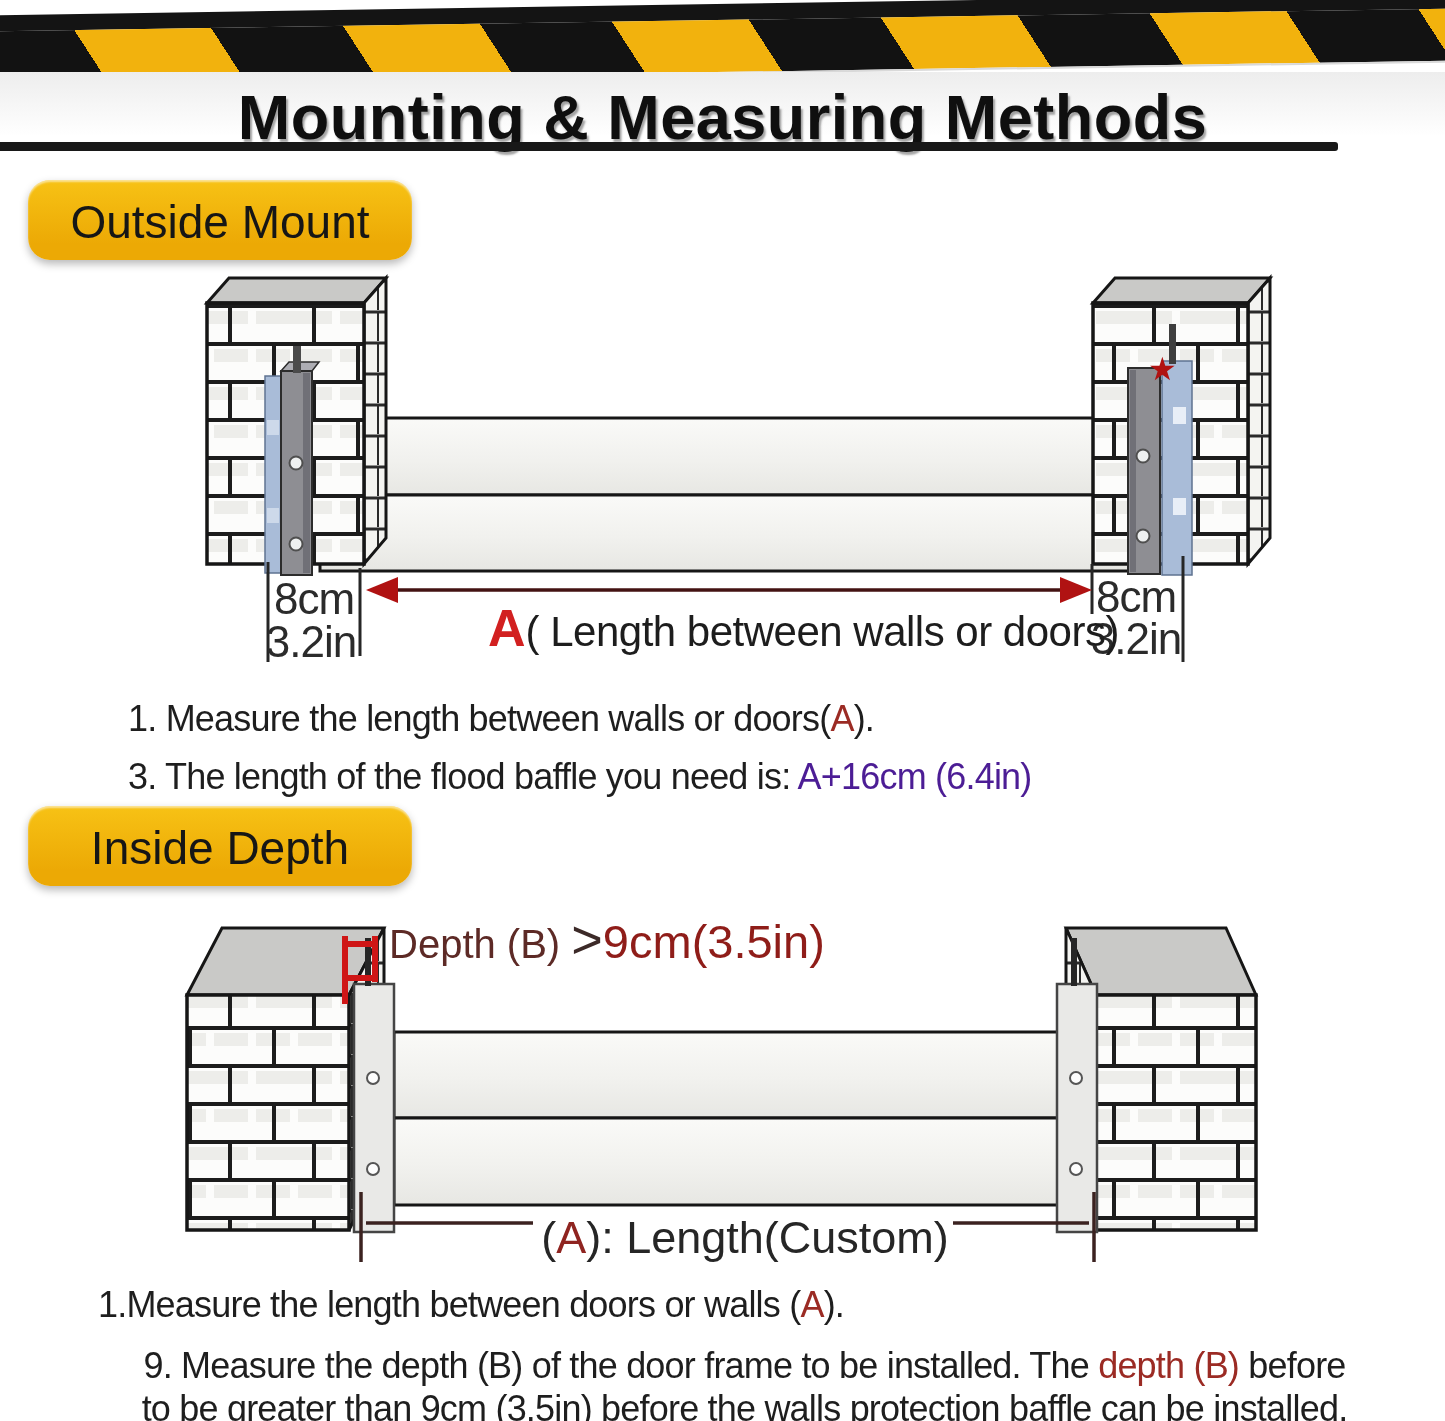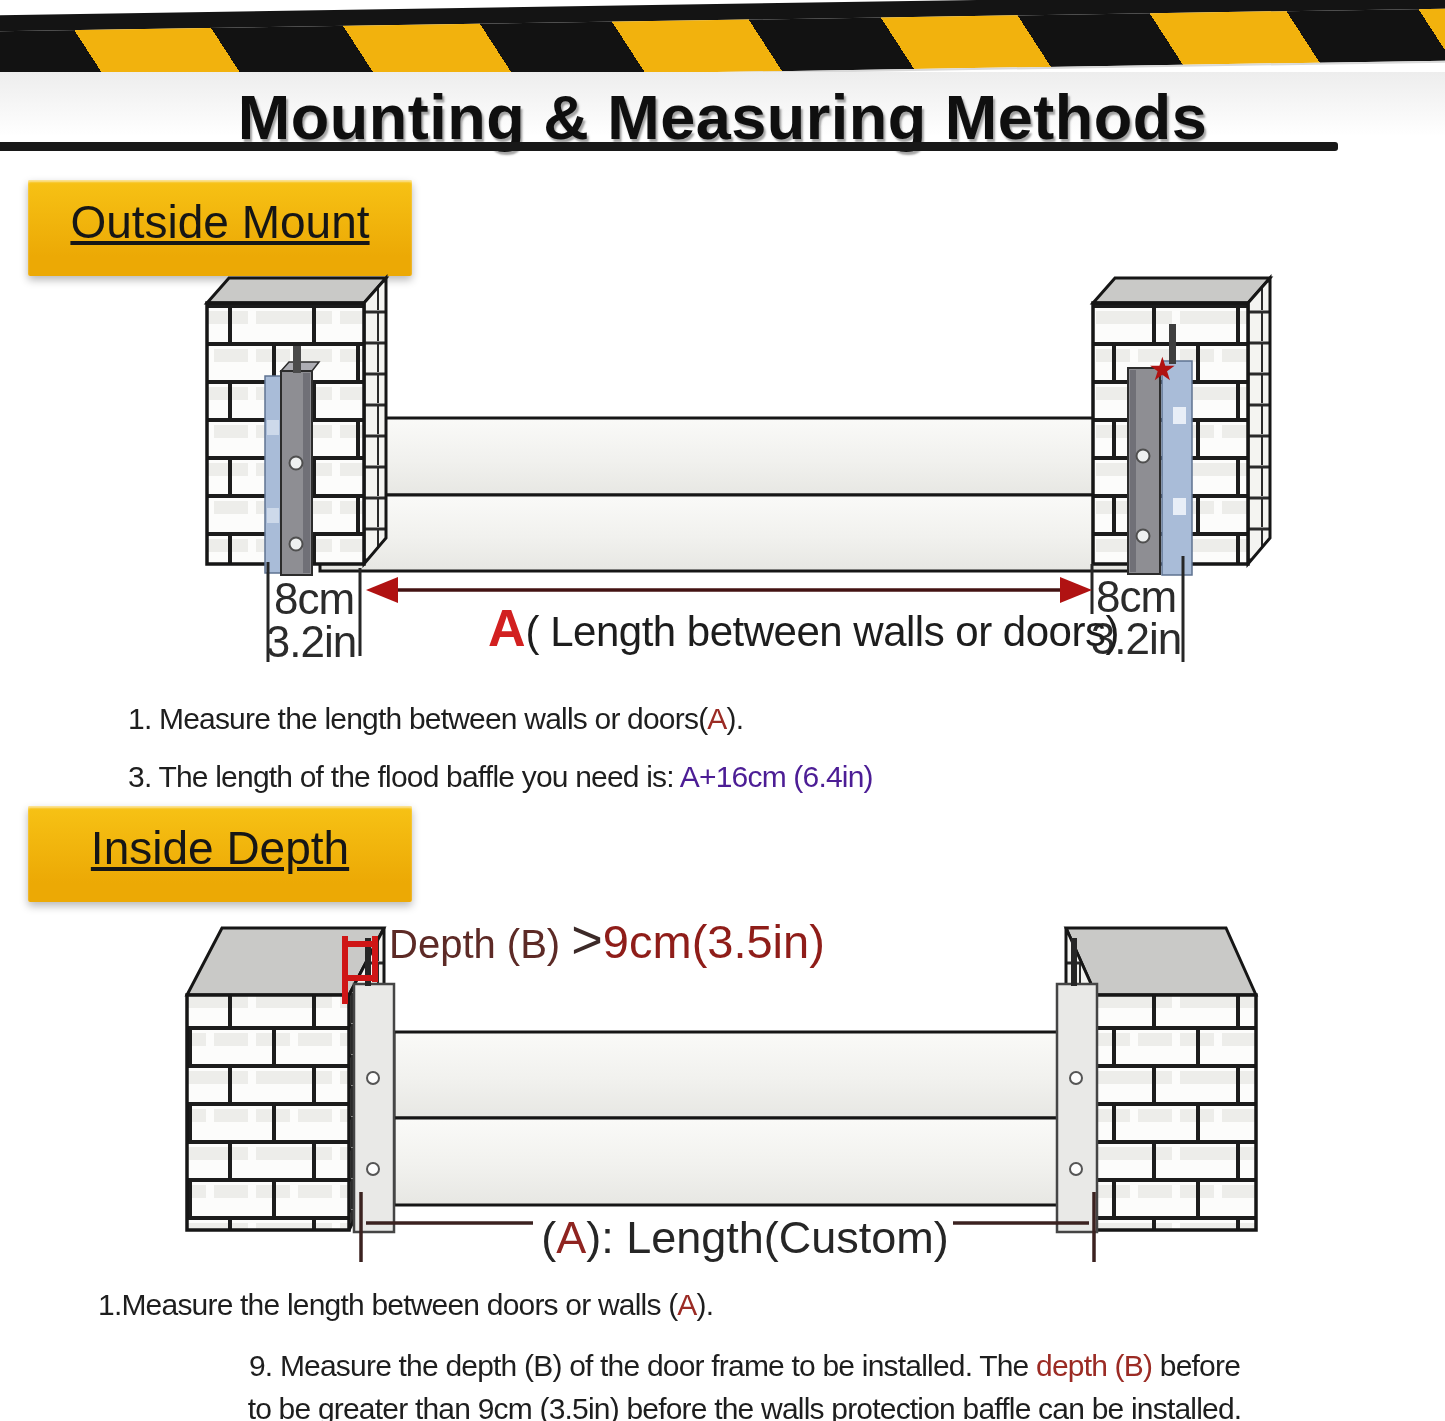--- a/index.html
+++ b/index.html
@@ -26,36 +26,35 @@
     text-shadow:2px 3px 2px rgba(90,90,90,.55);
     white-space:nowrap;
     margin-top:16px;
   }
   .header-rule{
     position:absolute;left:0;top:142px;width:1338px;height:9px;background:#181818;
     border-radius:0 3px 3px 0;
   }
   
   .badge{
-    position:absolute;left:28px;width:384px;height:96px;
+    position:absolute;left:28px;width:384px;height:80px;
     background:linear-gradient(#f7c215,#eca905 80%);
-    border-radius:2px;
+    border-radius:22px;
     box-shadow:0 4px 8px rgba(0,0,0,.28), inset 0 2px 2px rgba(255,255,255,.55);
     text-align:center;line-height:84px;font-size:46px;color:#161616;
     white-space:nowrap;
-    text-decoration:underline;
   }
   .badge.outside{top:180px;}
   .badge.inside{top:806px;}
   
   svg.art{position:absolute;left:0;top:0;}
   svg text{font-family:"Liberation Sans",sans-serif;}
   .dimtext{font-size:44px;fill:#2b2b2b;letter-spacing:-1px;}
   
-  .steps{position:absolute;color:#1e1e1e;font-size:30px;letter-spacing:-0.8px;line-height:43px;}
+  .steps{position:absolute;color:#1e1e1e;font-size:36px;letter-spacing:-0.8px;line-height:43px;}
   .steps .line{white-space:nowrap;}
   .steps1{left:128px;top:697px;}
   .steps1 .line+.line{margin-top:15px;}
   .steps2{left:72px;top:1283px;width:1345px;}
   .steps2 .line1{padding-left:26px;margin-bottom:18px;}
   .steps2 .line2{text-align:center;white-space:normal;}
   .em-red{color:#9b2b24;}
   .em-maroon{color:#4c1d95;}
 </style>
 </head>

